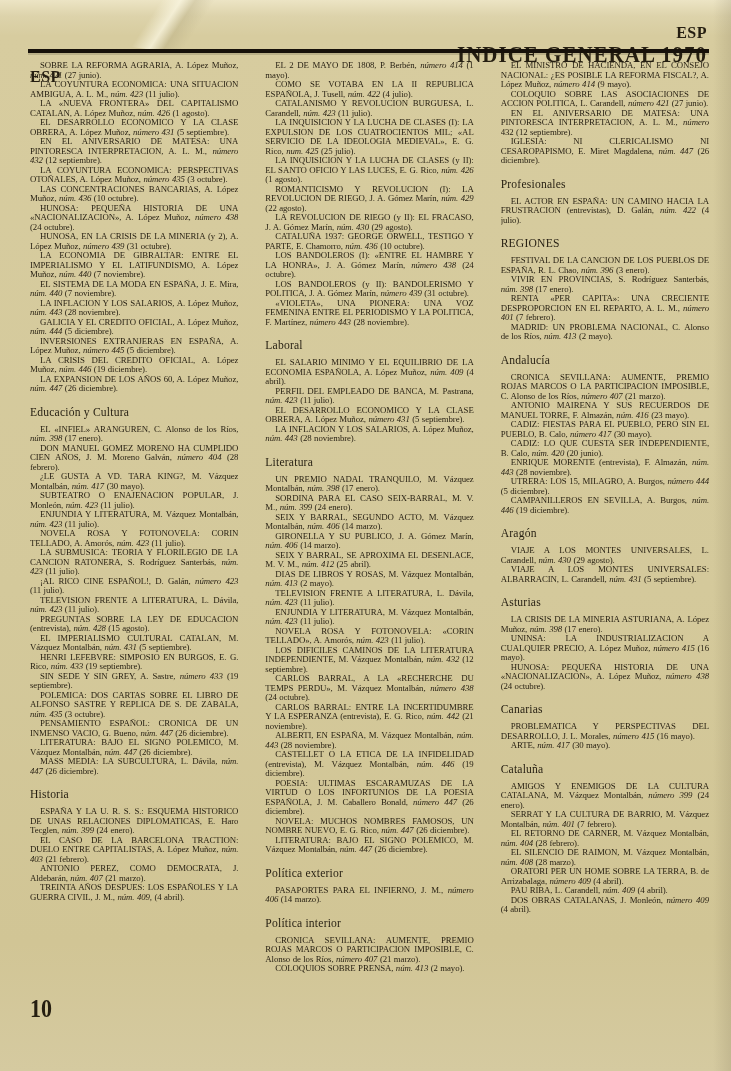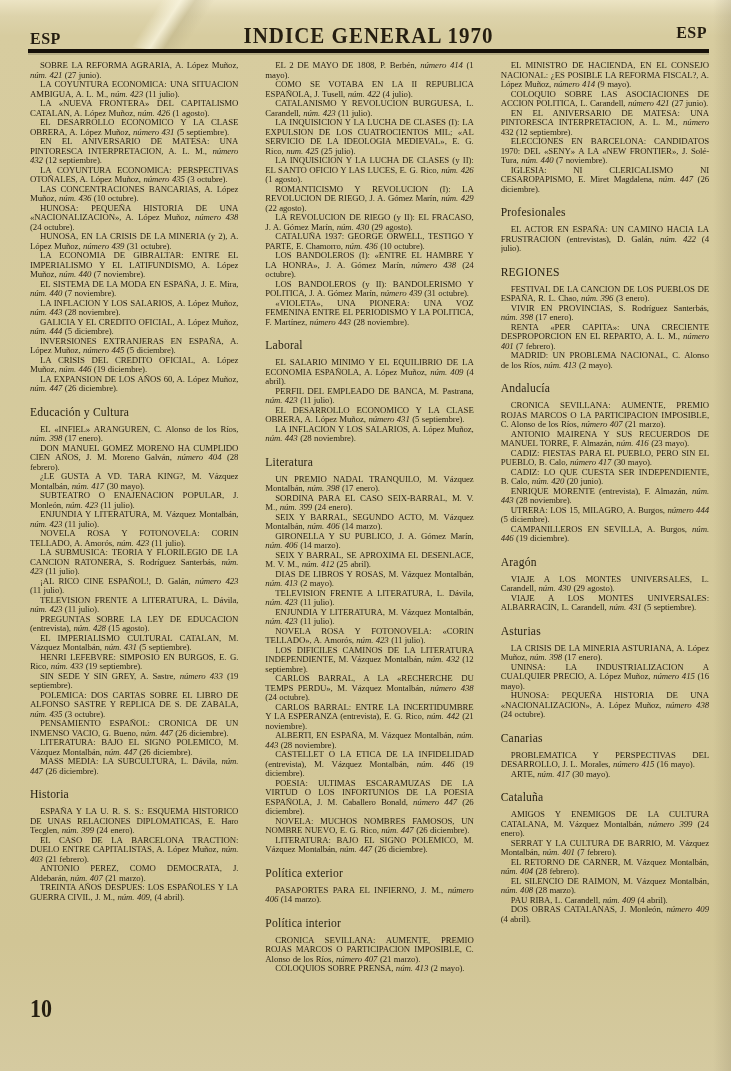--- a/index.html
+++ b/index.html
@@ -22,20 +22,21 @@
   }
   .edge-shade {
     position:absolute; right:0; top:0; width:18px; height:100%;
     background:linear-gradient(90deg, rgba(0,0,0,0) 0, rgba(70,60,40,.12) 100%);
     pointer-events:none;
   }
   .header {
     position:absolute; top:24px; left:30px; right:24px;
     display:flex; align-items:flex-end; justify-content:space-between;
     font-weight:bold;
+    flex-direction:column;
   }
   .header .esp { font-size:16px; letter-spacing:.5px; padding-bottom:1px; }
   .header .esp.right { align-self:flex-start; }
   .header .title { font-size:21px; letter-spacing:1px; transform:scaleY(1.05); }
   .rule {
     position:absolute; top:49px; left:28px; right:22px;
     height:4px; background:#17110a;
     box-shadow:0 2px 0 rgba(23,17,10,.15);
   }
   .content {
@@ -160,21 +161,20 @@
         <div class="sec-heading">Política exterior</div>
         <p class="entry"><span>PASAPORTES PARA EL INFIERNO, J. M., </span><span class="it">número 406</span><span> (14 marzo).</span></p>
         <div class="sec-heading">Política interior</div>
         <p class="entry"><span>CRONICA SEVILLANA: AUMENTE, PREMIO ROJAS MARCOS O PARTICIPACION IMPOSIBLE, C. Alonso de los Ríos, </span><span class="it">número 407</span><span> (21 marzo).</span></p>
         <p class="entry"><span>COLOQUIOS SOBRE PRENSA, </span><span class="it">núm. 413</span><span> (2 mayo).</span></p>
       </div>
     <div class="col">
         <p class="entry"><span>EL MINISTRO DE HACIENDA, EN EL CONSEJO NACIONAL: ¿ES POSIBLE LA REFORMA FISCAL?, A. López Muñoz, </span><span class="it">número 414</span><span> (9 mayo).</span></p>
         <p class="entry"><span>COLOQUIO SOBRE LAS ASOCIACIONES DE ACCION POLITICA, L. Carandell, </span><span class="it">número 421</span><span> (27 junio).</span></p>
         <p class="entry"><span>EN EL ANIVERSARIO DE MATESA: UNA PINTORESCA INTERPRETACION, A. L. M., </span><span class="it">número</span><span> 432 (12 septiembre).</span></p>
-        <p class="entry"><span>ELECCIONES EN BARCELONA: CANDIDATOS 1970: DEL «SENY» A LA «NEW FRONTIER», J. Solé-Tura, </span><span class="it">núm. 440</span><span> (7 noviembre).</span></p>
         <p class="entry"><span>IGLESIA: NI CLERICALISMO NI CESAROPAPISMO, E. Miret Magdalena, </span><span class="it">núm. 447</span><span> (26 diciembre).</span></p>
         <div class="sec-heading">Profesionales</div>
         <p class="entry"><span>EL ACTOR EN ESPAÑA: UN CAMINO HACIA LA FRUSTRACION (entrevistas), D. Galán, </span><span class="it">núm. 422</span><span> (4 julio).</span></p>
         <div class="sec-heading">REGIONES</div>
         <p class="entry"><span>FESTIVAL DE LA CANCION DE LOS PUEBLOS DE ESPAÑA, R. L. Chao, </span><span class="it">núm. 396</span><span> (3 enero).</span></p>
         <p class="entry"><span>VIVIR EN PROVINCIAS, S. Rodríguez Santerbás, </span><span class="it">núm. 398</span><span> (17 enero).</span></p>
         <p class="entry"><span>RENTA «PER CAPITA»: UNA CRECIENTE DESPROPORCION EN EL REPARTO, A. L. M., </span><span class="it">número 401</span><span> (7 febrero).</span></p>
         <p class="entry"><span>MADRID: UN PROBLEMA NACIONAL, C. Alonso de los Ríos, </span><span class="it">núm. 413</span><span> (2 mayo).</span></p>
         <div class="sec-heading">Andalucía</div>
         <p class="entry"><span>CRONICA SEVILLANA: AUMENTE, PREMIO ROJAS MARCOS O LA PARTICIPACION IMPOSIBLE, C. Alonso de los Ríos, </span><span class="it">número 407</span><span> (21 marzo).</span></p>
@@ -192,19 +192,20 @@
         <p class="entry"><span>UNINSA: LA INDUSTRIALIZACION A CUALQUIER PRECIO, A. López Muñoz, </span><span class="it">número 415</span><span> (16 mayo).</span></p>
         <p class="entry"><span>HUNOSA: PEQUEÑA HISTORIA DE UNA «NACIONALIZACION», A. López Muñoz, </span><span class="it">número 438</span><span> (24 octubre).</span></p>
         <div class="sec-heading">Canarias</div>
         <p class="entry"><span>PROBLEMATICA Y PERSPECTIVAS DEL DESARROLLO, J. L. Morales, </span><span class="it">número 415</span><span> (16 mayo).</span></p>
         <p class="entry"><span>ARTE, </span><span class="it">núm. 417</span><span> (30 mayo).</span></p>
         <div class="sec-heading">Cataluña</div>
         <p class="entry"><span>AMIGOS Y ENEMIGOS DE LA CULTURA CATALANA, M. Vázquez Montalbán, </span><span class="it">número 399</span><span> (24 enero).</span></p>
         <p class="entry"><span>SERRAT Y LA CULTURA DE BARRIO, M. Vázquez Montalbán, </span><span class="it">núm. 401</span><span> (7 febrero).</span></p>
         <p class="entry"><span>EL RETORNO DE CARNER, M. Vázquez Montalbán, </span><span class="it">núm. 404</span><span> (28 febrero).</span></p>
         <p class="entry"><span>EL SILENCIO DE RAIMON, M. Vázquez Montalbán, </span><span class="it">núm. 408</span><span> (28 marzo).</span></p>
+        <p class="entry"><span>ORATORI PER UN HOME SOBRE LA TERRA, B. de Arrizabalaga, </span><span class="it">número 409</span><span> (4 abril).</span></p>
         <p class="entry"><span>PAU RIBA, L. Carandell, </span><span class="it">núm. 409</span><span> (4 abril).</span></p>
         <p class="entry"><span>DOS OBRAS CATALANAS, J. Monleón, </span><span class="it">número 409</span><span> (4 abril).</span></p>
       </div>
   </div>
 
   <div class="page-num">10</div>
 </div>
 
 </body></html>

